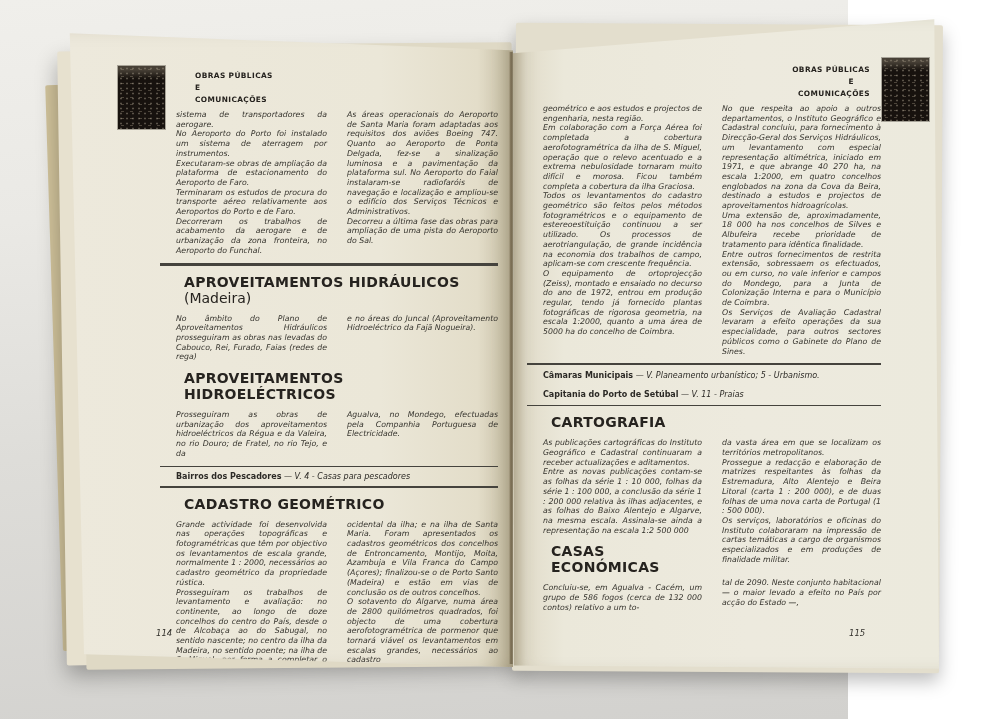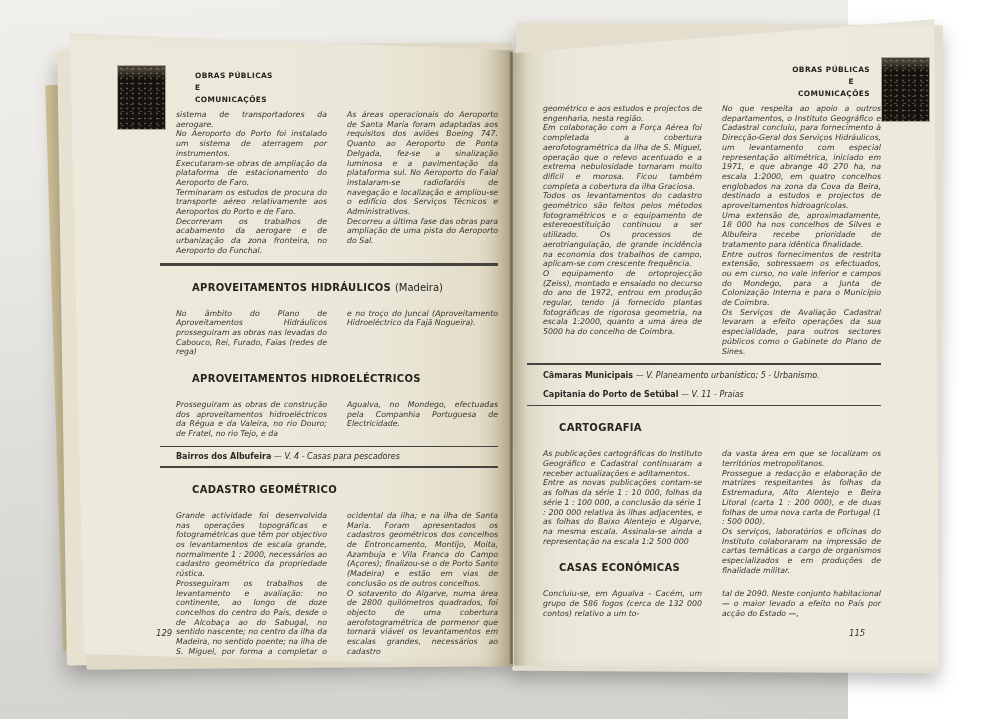--- a/index.html
+++ b/index.html
@@ -41,21 +41,21 @@
   .content-left{left:108px;top:80px;width:322px;}
   .content-right{left:30px;top:86px;width:338px;}
   .twocol{display:flex;gap:20px;}
   .twocol .col{flex:1;min-width:0;}
   .body-text{font-size:7.8px;line-height:9.7px;font-style:italic;text-align:justify;
     white-space:pre-line;margin:0;color:#35332d;}
   .rule{height:1.5px;background:#45433d;margin-left:-16px;}
   .entry{font-size:8px;line-height:11px;color:#2c2a26;}
   .entry .term{font-weight:bold;}
   .entry .ref{font-style:italic;}
-  h3.sec{font-size:10px;font-weight:bold;letter-spacing:0.3px;color:#26231f;margin:16px;}
+  h3.sec{font-size:14px;font-weight:bold;letter-spacing:0.3px;color:#26231f;margin:8px;}
   h3.sec .note{font-weight:normal;letter-spacing:0;}
   .m-airports{margin:0 0 7px;}
   .m-rule1{margin-top:0;}
   .m-entry1{margin:4px 0 4px;}
   .m-h-hidr{margin:10px 0 5px;}
   .m-h-hel{margin:9px 0 5px;}
   .m-rule3{margin-top:7px;}
   .m-entry2{margin:4px 0 4px;}
   .m-h-cad{margin:12px 0 6px;}
   .m-top{margin:0 0 7px;}
@@ -98,42 +98,42 @@
 Decorreu a última fase das obras para ampliação de uma pista do Aeroporto do Sal.</p>
       </div>
       <div class="rule m-rule1"></div>
       <div class="rule"></div>
       <h3 class="sec m-h-hidr">
         <span>APROVEITAMENTOS HIDRÁULICOS</span>
         <span class="note">(Madeira)</span>
       </h3>
       <div class="twocol">
         <p class="col body-text">No âmbito do Plano de Aproveitamentos Hidráulicos prosseguiram as obras nas levadas do Cabouco, Rei, Furado, Faias (redes de rega)</p>
-        <p class="col body-text">e no troço do Juncal (Aproveitamento Hidroeléctrico da Fajã Nogueira).</p>
+        <p class="col body-text">e no áreas do Juncal (Aproveitamento Hidroeléctrico da Fajã Nogueira).</p>
       </div>
       <h3 class="sec m-h-hel">APROVEITAMENTOS HIDROELÉCTRICOS</h3>
       <div class="twocol">
-        <p class="col body-text">Prosseguiram as obras de construção dos aproveitamentos hidroeléctricos da Régua e da Valeira, no rio Douro; de Fratel, no rio Tejo, e da</p>
+        <p class="col body-text">Prosseguiram as obras de urbanização dos aproveitamentos hidroeléctricos da Régua e da Valeira, no rio Douro; de Fratel, no rio Tejo, e da</p>
         <p class="col body-text">Agualva, no Mondego, efectuadas pela Companhia Portuguesa de Electricidade.</p>
       </div>
       <div class="rule m-rule3"></div>
       <div class="entry m-entry2">
-        <span class="term">Bairros dos Albufeira</span>
+        <span class="term">Bairros dos Pescadores</span>
         <span class="ref">— V. 4 - Casas para pescadores</span>
       </div>
       <div class="rule"></div>
       <h3 class="sec m-h-cad">CADASTRO GEOMÉTRICO</h3>
       <div class="twocol">
         <p class="col body-text">Grande actividade foi desenvolvida nas operações topográficas e fotogramétricas que têm por objectivo os levantamentos de escala grande, normalmente 1 : 2000, necessários ao cadastro geométrico da propriedade rústica.
 Prosseguiram os trabalhos de levantamento e avaliação: no continente, ao longo de doze concelhos do centro do País, desde o de Alcobaça ao do Sabugal, no sentido nascente; no centro da ilha da Madeira, no sentido poente; na ilha de S. Miguel, por forma a completar o terço</p>
         <p class="col body-text">ocidental da ilha; e na ilha de Santa Maria. Foram apresentados os cadastros geométricos dos concelhos de Entroncamento, Montijo, Moita, Azambuja e Vila Franca do Campo (Açores); finalizou-se o de Porto Santo (Madeira) e estão em vias de conclusão os de outros concelhos.
 O sotavento do Algarve, numa área de 2800 quilómetros quadrados, foi objecto de uma cobertura aerofotogramétrica de pormenor que tornará viável os levantamentos em escalas grandes, necessários ao cadastro</p>
       </div>
     </div>
-    <div class="pagenum pn-left">129</div>
+    <div class="pagenum pn-left">114</div>
   </div>
 
   <div class="page page-right">
     <div class="head head-right">
       <div class="run-title">
         <div>OBRAS PÚBLICAS</div>
         <div class="mid">E</div>
         <div>COMUNICAÇÕES</div>
       </div>
       <div class="logo"></div>

